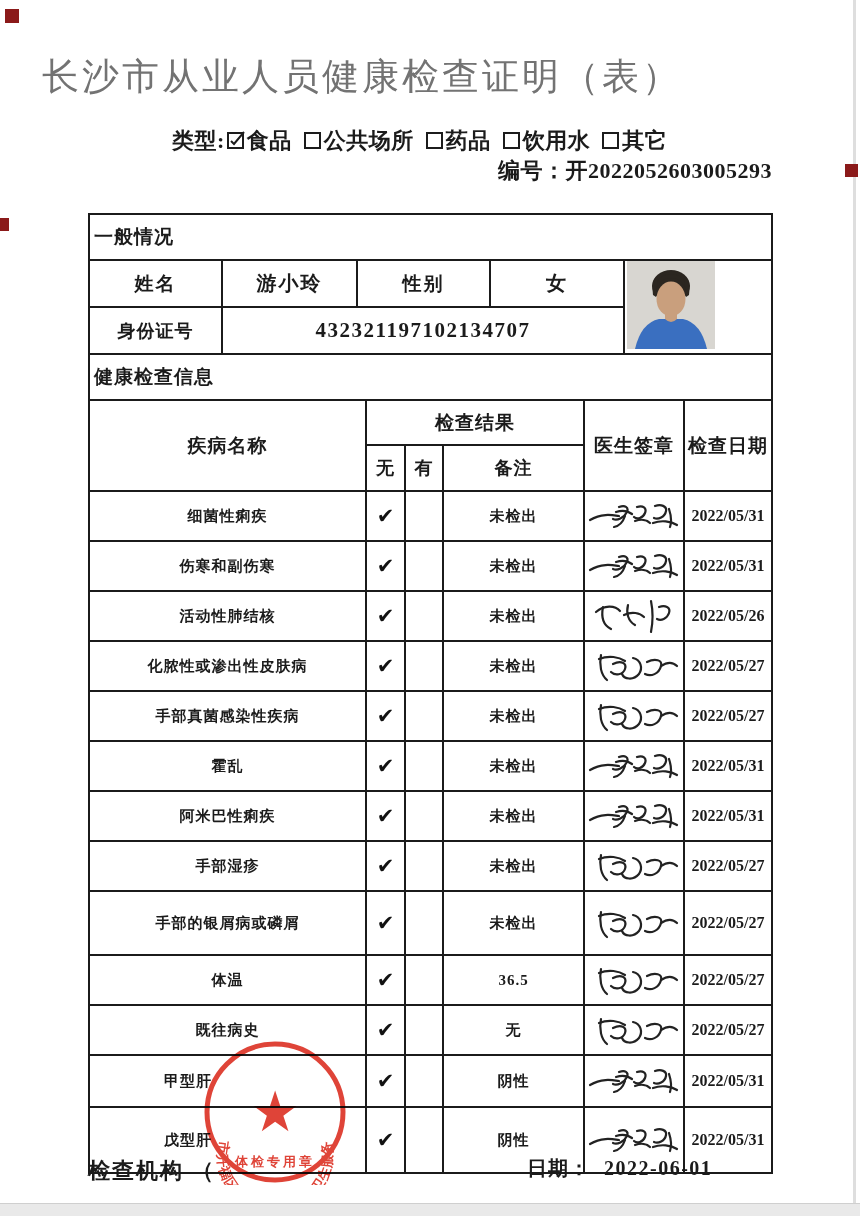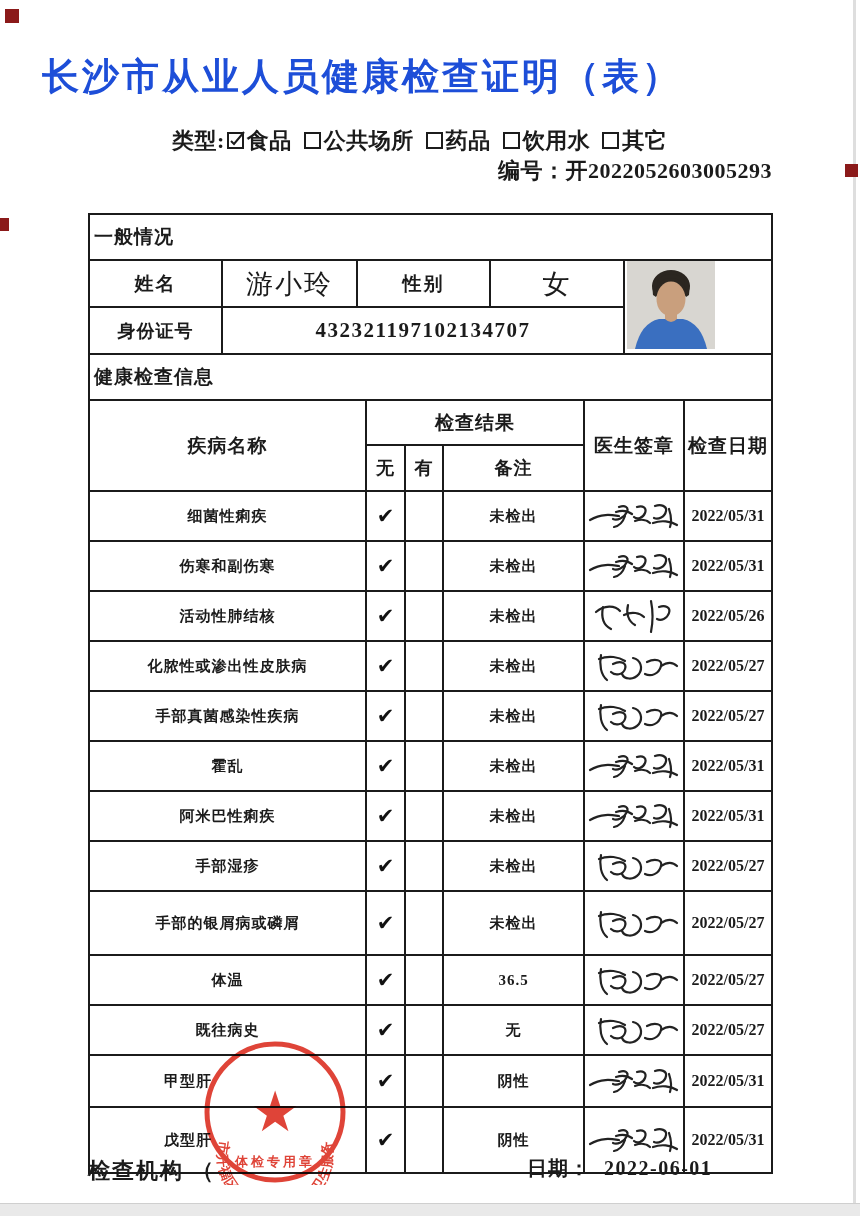--- a/index.html
+++ b/index.html
@@ -11,21 +11,21 @@
   
   .page-right-edge{position:absolute;top:0;left:853px;width:3px;height:1206px;background:#dedede;}
   .page-bottom-band{position:absolute;top:1203px;left:0;width:860px;height:13px;background:#e9e9e9;border-top:1px solid #cfcfcf;}
   .red-artifact{position:absolute;background:#8b1a1a;}
   .ra1{left:5px;top:9px;width:14px;height:14px;}
   .ra2{left:845px;top:164px;width:13px;height:13px;}
   .ra3{left:0;top:218px;width:9px;height:13px;}
 
   .doc-title{
     position:absolute;top:52px;left:0;width:724px;text-align:center;
-    font-size:37px;font-weight:700;letter-spacing:3px;color:#1d4ed8;
+    font-size:37px;font-weight:400;letter-spacing:3px;color:#737373;
   }
   .type-line{
     position:absolute;top:126px;left:172px;font-size:22px;font-weight:700;
     letter-spacing:0.5px;white-space:nowrap;
   }
   .type-option{margin-right:10px;}
   .cbx{
     display:inline-block;width:13px;height:13px;border:2px solid #1c1c1c;
     margin:0 3px -1px 2px;position:relative;background:#fff;
   }
@@ -34,21 +34,21 @@
     position:absolute;top:156px;left:0;width:772px;text-align:right;
     font-size:22px;font-weight:700;letter-spacing:0.5px;
   }
 
   .tables{position:absolute;left:88px;top:213px;width:683px;}
   table{border-collapse:collapse;table-layout:fixed;width:683px;}
   td{border:2px solid #1b1b1b;text-align:center;vertical-align:middle;padding:0;overflow:hidden;}
   .t2{margin-top:-2px;}
   .section-cell{text-align:left;padding-left:4px;font-size:19px;font-weight:600;letter-spacing:1px;}
   .lbl{font-size:19px;font-weight:600;letter-spacing:2px;}
-  .val-name{font-size:27px;font-weight:400;letter-spacing:2px;}
+  .val-name{font-size:20px;font-weight:700;letter-spacing:2px;}
   .val-id{font-size:21px;font-weight:600;letter-spacing:1.5px;}
   .photo-cell{vertical-align:middle;text-align:left;padding-left:2px;}
   .hdr{font-size:19px;font-weight:600;letter-spacing:1px;}
   .sub-hdr{font-size:18px;font-weight:600;letter-spacing:1px;}
   .disease{font-size:15px;font-weight:700;letter-spacing:1px;}
   .disease-left{text-align:left;padding-left:74px;}
   .chk{font-family:"DejaVu Sans",sans-serif;font-size:21px;font-weight:700;color:#111;}
   .remark{font-size:15px;font-weight:700;letter-spacing:1px;}
   .date{font-size:16px;font-weight:600;letter-spacing:0px;white-space:nowrap;}
   .sig svg{display:block;margin:0 auto;}

